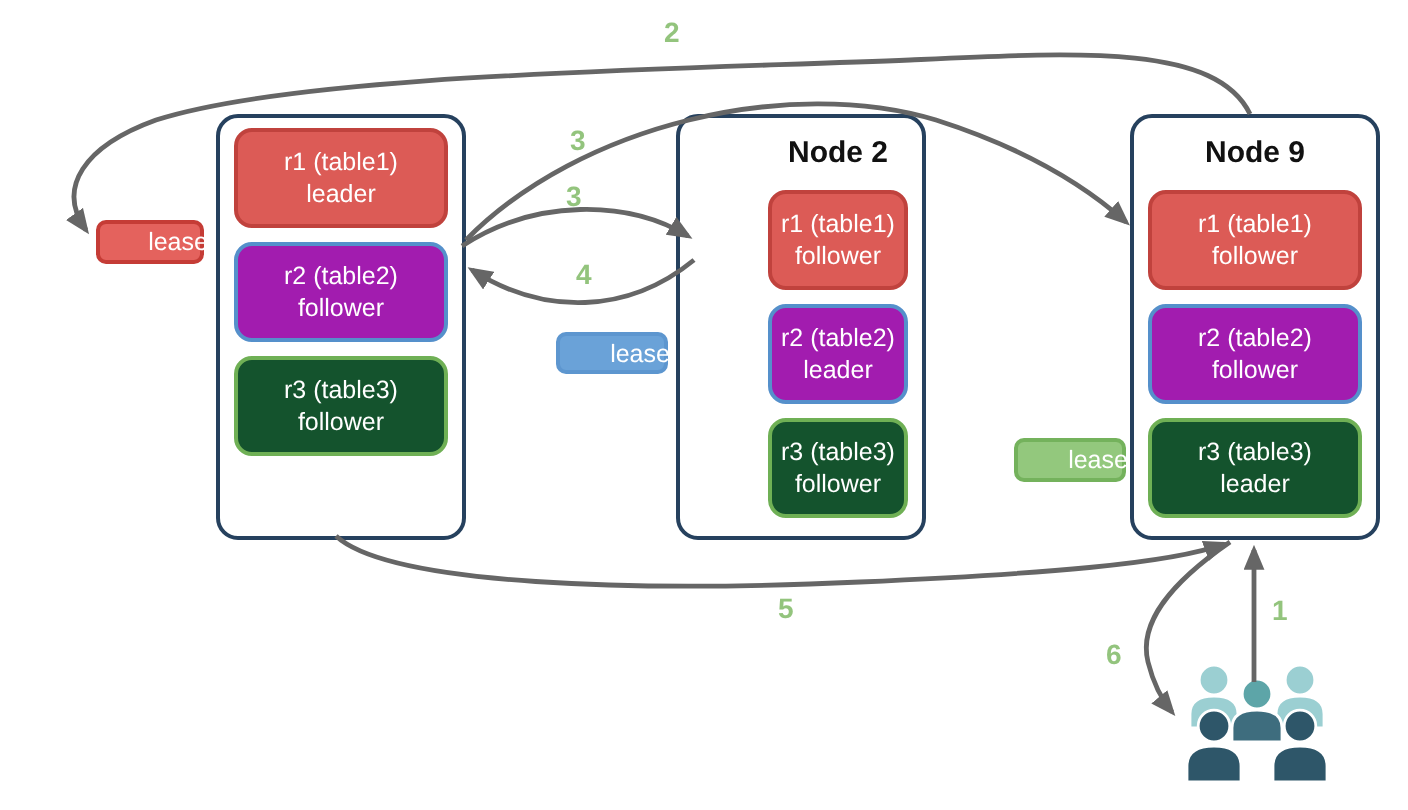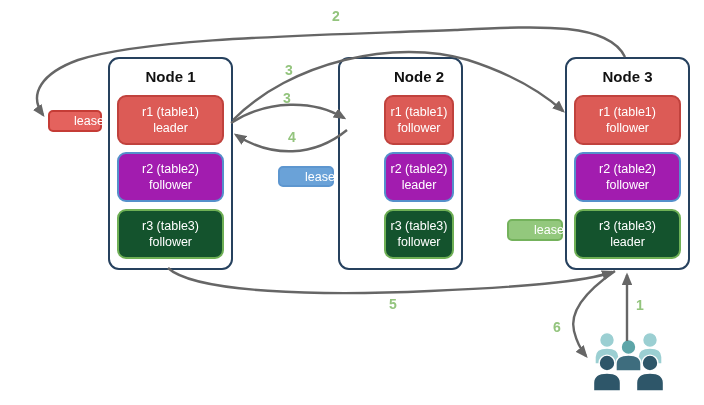--- a/index.html
+++ b/index.html
@@ -27,21 +27,20 @@
 
   #arrows{position:absolute;left:0;top:0;width:704px;height:405px;pointer-events:none;}
   #users{position:absolute;left:590px;top:330px;}
 </style>
 </head>
 <body>
 
 <div id="canvas">
 
   <div class="node" style="left:108px;top:57px;">
-    <div class="node-title">Node 1</div>
     <div class="replica red">
       <span>r1 (table1)</span>
       <span>leader</span>
     </div>
     <div class="replica blue">
       <span>r2 (table2)</span>
       <span>follower</span>
     </div>
     <div class="replica green">
       <span>r3 (table3)</span>
@@ -59,21 +58,21 @@
       <span>r2 (table2)</span>
       <span>leader</span>
     </div>
     <div class="replica green">
       <span>r3 (table3)</span>
       <span>follower</span>
     </div>
   </div>
 
   <div class="node" style="left:565px;top:57px;">
-    <div class="node-title">Node 3</div>
+    <div class="node-title">Node 9</div>
     <div class="replica red">
       <span>r1 (table1)</span>
       <span>follower</span>
     </div>
     <div class="replica blue">
       <span>r2 (table2)</span>
       <span>follower</span>
     </div>
     <div class="replica green">
       <span>r3 (table3)</span>

